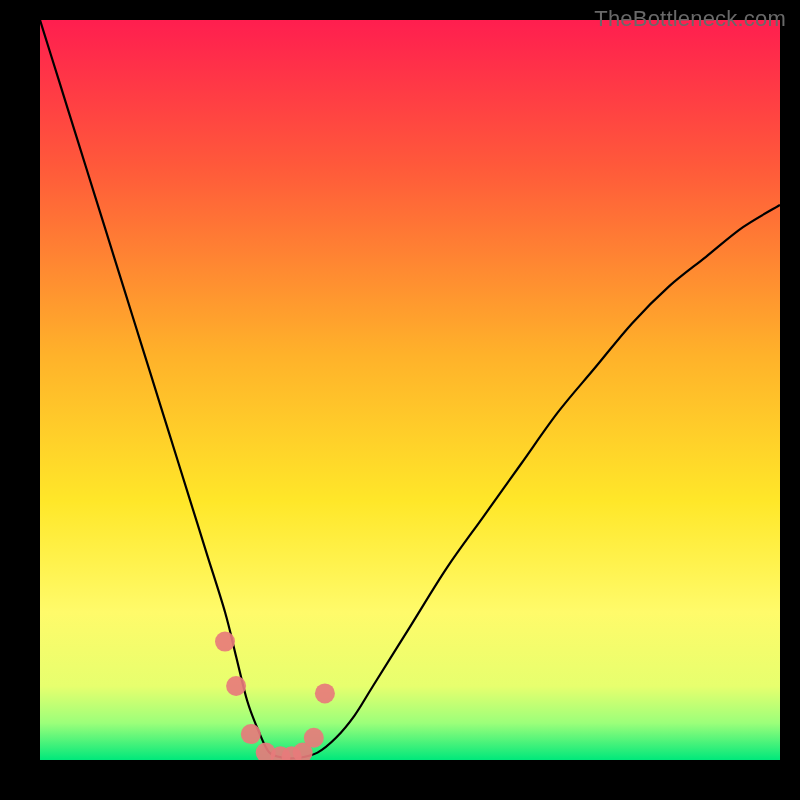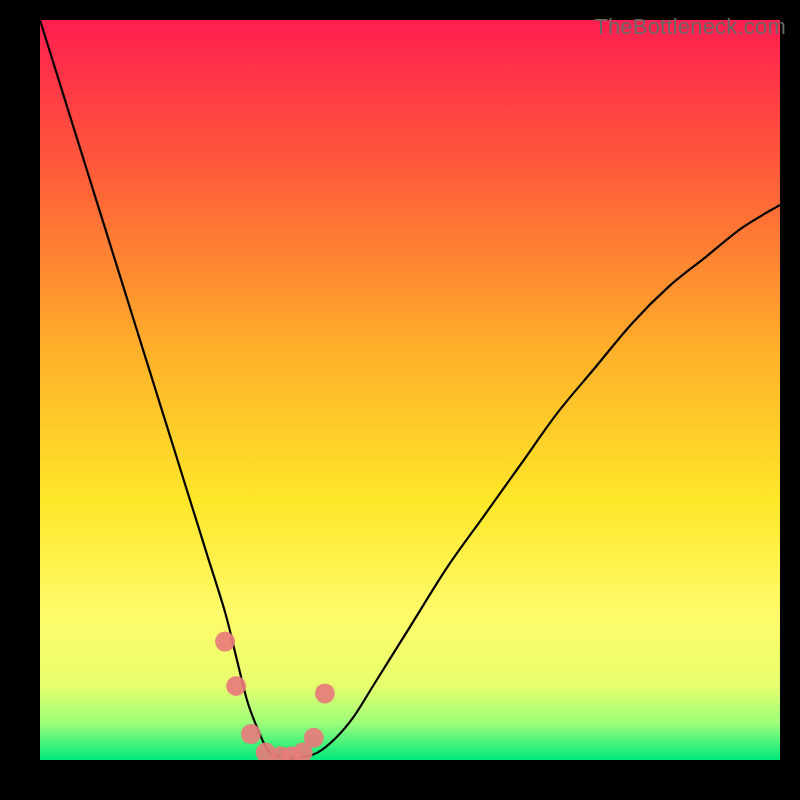--- a/index.html
+++ b/index.html
@@ -12,21 +12,21 @@
     font-family: Arial, sans-serif;
   }
   .outer {
     position: relative;
     width: 800px;
     height: 800px;
     background: #000;
   }
   .watermark {
     position: absolute;
-    top: 14px;
+    top: 6px;
     right: 14px;
     color: #696969;
     font-size: 22px;
     font-weight: 500;
     letter-spacing: 0.2px;
     z-index: 50;
   }
   .plot-area {
     position: absolute;
     left: 40px;

